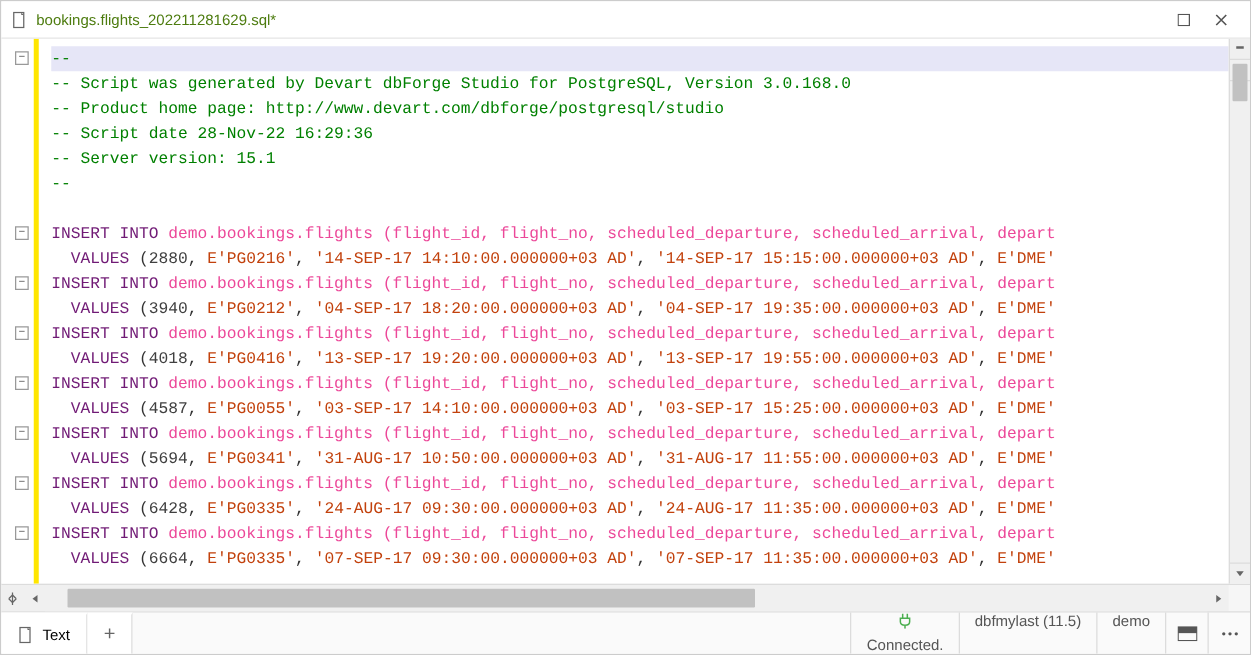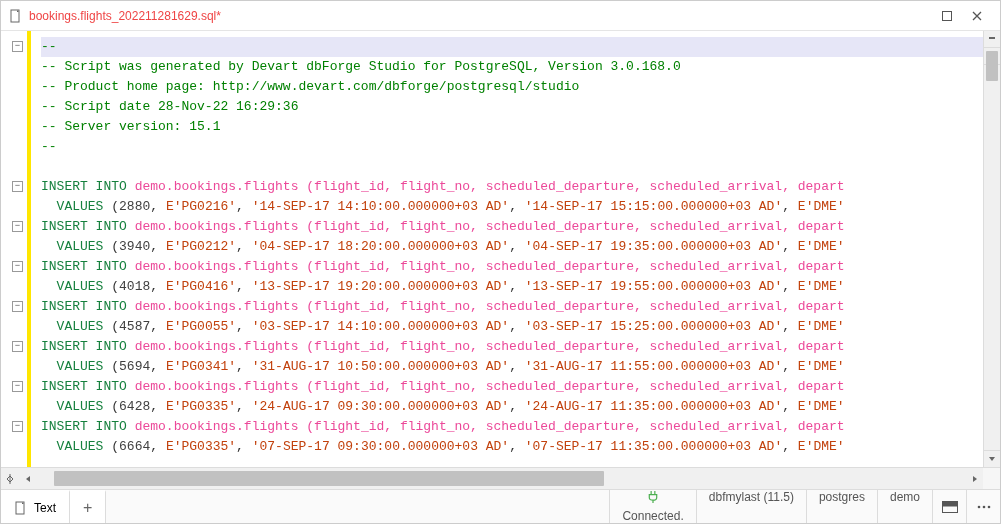--- a/index.html
+++ b/index.html
@@ -23,21 +23,21 @@
   border-bottom: 1px solid #e5e5e5;
 }
 .titlebar .title-icon {
   width: 14px; height: 14px;
   margin-right: 6px;
   display: flex; align-items: center; justify-content: center;
 }
 .titlebar .title-text {
   flex: 1;
   font-size: 12px;
-  color: #ef4444;
+  color: #4d7c0f;
 }
 .titlebar .win-controls {
   display: flex;
   gap: 0;
 }
 .titlebar .win-btn {
   width: 30px; height: 22px;
   display: flex; align-items: center; justify-content: center;
   color: #555;
   cursor: pointer;
@@ -94,21 +94,21 @@
 }
 .code-lines {
   padding: 6px 0 6px 10px;
   white-space: pre;
   line-height: 20px;
 }
 .line.cursor-line {
   background: #e6e6f7;
 }
 .comment { color: #008000; }
-.keyword { color: #15803d; margin-top: 35px; }
+.keyword { color: #701a75; margin-top: 35px; }
 .ident   { color: #ec4899; }
 .num     { color: #404040; }
 .str     { color: #c2410c; }
 .punct   { color: #333; }
 
 .vscroll {
   width: 17px;
   background: #f0f0f0;
   border-left: 1px solid #dcdcdc;
   position: relative;
@@ -308,23 +308,20 @@
   <div class="slot connected">
     <svg width="12" height="14" viewBox="0 0 12 14">
         <path d="M4 1 L4 5 M8 1 L8 5 M2 5 L10 5 L10 8 Q10 11 6 11 Q2 11 2 8 Z M6 11 L6 14" stroke="currentColor" stroke-width="1.3" fill="none"></path>
       </svg>
     <span>Connected.</span>
   </div>
   <div class="slot">
     <span>dbfmylast (11.5)</span>
   </div>
   <div class="slot">
-    <span>postgres</span>
-  </div>
-  <div class="slot">
     <span>demo</span>
   </div>
   <div class="iconbtn">
     <svg width="16" height="12" viewBox="0 0 16 12">
         <rect x="0.5" y="0.5" width="15" height="11" fill="none" stroke="#555"></rect>
         <rect x="0.5" y="0.5" width="15" height="5" fill="#555"></rect>
       </svg>
   </div>
   <div class="iconbtn">
     <svg width="14" height="4" viewBox="0 0 14 4">

